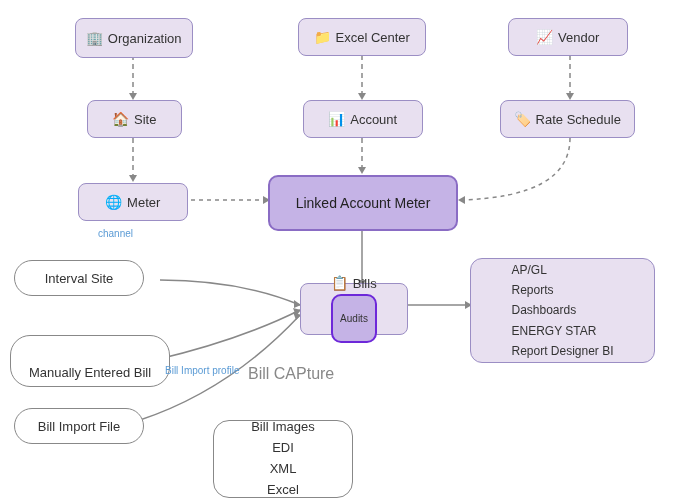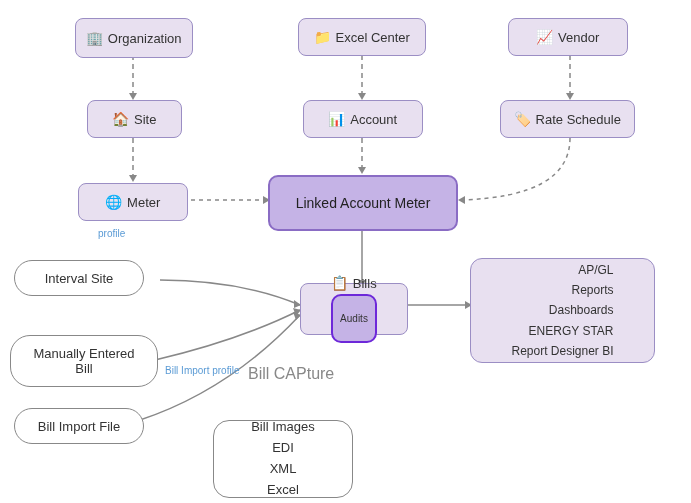--- a/index.html
+++ b/index.html
@@ -143,21 +143,21 @@
   <div class="node node-rect" style="left:87px; top:100px; width:95px; height:38px;">
     <span class="icon">🏠</span>
     <span>Site</span>
   </div>
 
   <div class="node node-rect" style="left:78px; top:183px; width:110px; height:38px;">
     <span class="icon">🌐</span>
     <span>Meter</span>
   </div>
 
-  <div class="label-small" style="left:98px; top:228px;">profile</div>
+  <div class="label-small" style="left:98px; top:228px;">channel</div>
 
   <div class="node node-rect" style="left:298px; top:18px; width:128px; height:38px;">
     <span class="icon">📁</span>
     <span>Excel Center</span>
   </div>
 
   <div class="node node-rect" style="left:303px; top:100px; width:120px; height:38px;">
     <span class="icon">📊</span>
     <span>Account</span>
   </div>
@@ -173,21 +173,21 @@
   </div>
 
   <div class="node node-rect-main" style="left:268px; top:175px; width:190px; height:52px;">
     <span>Linked Account Meter</span>
   </div>
 
   <div class="node node-rounded" style="left:14px; top:260px; width:130px; height:36px;">
     <span>Interval Site</span>
   </div>
 
-  <div class="node node-rounded" style="left:10px; top:335px; width:148px; height:52px;">
+  <div class="node node-rounded" style="left:10px; top:335px; width:160px; height:52px;align-items:flex-end;">
     <span>Manually Entered Bill</span>
   </div>
 
   <div class="label-small" style="left:165px; top:365px;">Bill Import profile</div>
 
   <div class="label-gray" style="left:248px; top:365px;">Bill CAPture</div>
 
   <div class="node node-rounded" style="left:14px; top:408px; width:130px; height:36px;">
     <span>Bill Import File</span>
   </div>
@@ -200,18 +200,18 @@
     <div class="audits-badge">Audits</div>
   </div>
 
   <div class="node node-rounded" style="left:213px; top:420px; width:140px; height:78px; flex-direction:column; border-radius: 16px;">
     <div style="text-align:center; line-height:1.6; font-size:13px;">
       Bill Images<br>EDI<br>XML<br>Excel
     </div>
   </div>
 
   <div class="node-speech" style="position:absolute; left:470px; top:258px; width:185px; height:105px; display:flex; align-items:center; justify-content:center;">
-    <div style="text-align:right; line-height:1.7; font-size:12px;">
+    <div style="text-align:left; line-height:1.7; font-size:12px;">
       AP/GL<br>Reports<br>Dashboards<br>ENERGY STAR<br>Report Designer BI
     </div>
   </div>
 
 </div>
 
 </body></html>

